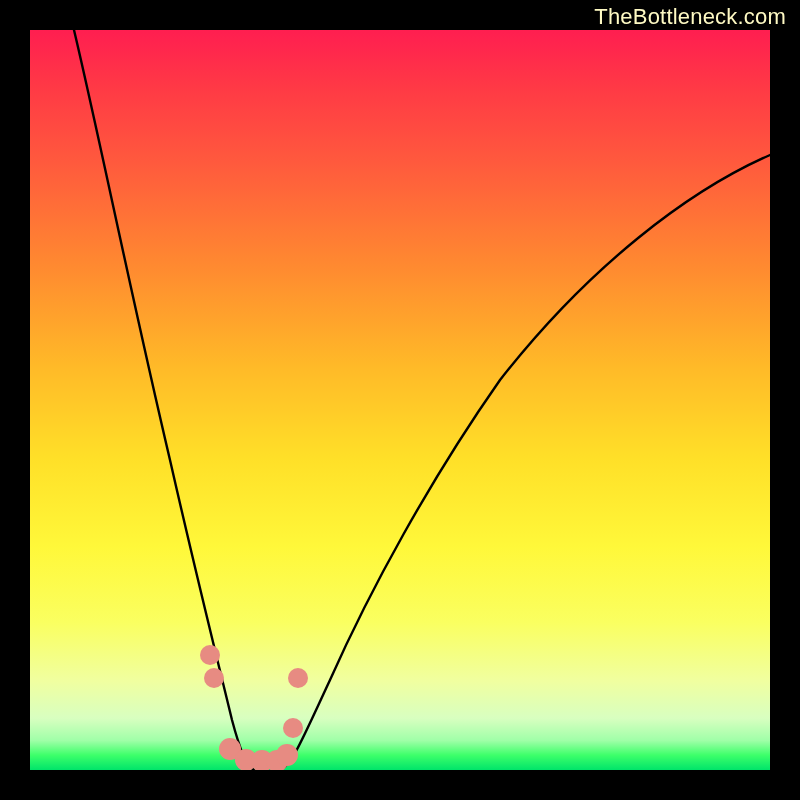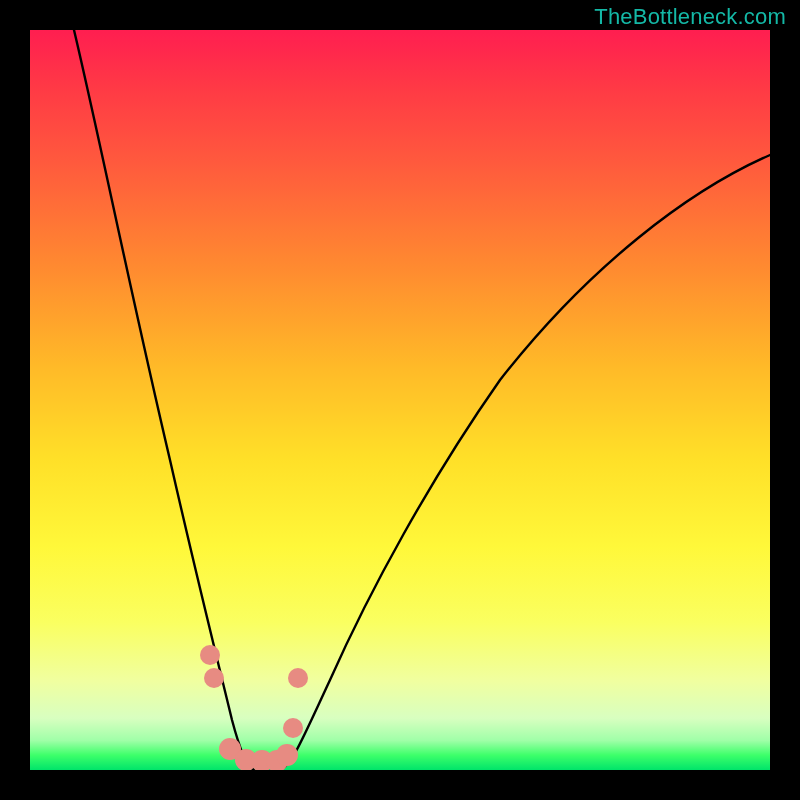--- a/index.html
+++ b/index.html
@@ -39,21 +39,21 @@
       #d8ffc0 93%,
       #a0ffa8 96%,
       #3dff6a 98%,
       #00e46a 100%
     );
   }
   .watermark {
     position: absolute;
     top: 4px;
     right: 14px;
-    color: #14b8a6;
+    color: #fef9c3;
     font-size: 22px;
     letter-spacing: 0.2px;
     font-weight: 400;
     user-select: none;
   }
   svg.curve {
     position: absolute;
     top: 0;
     left: 0;
     width: 740px;

